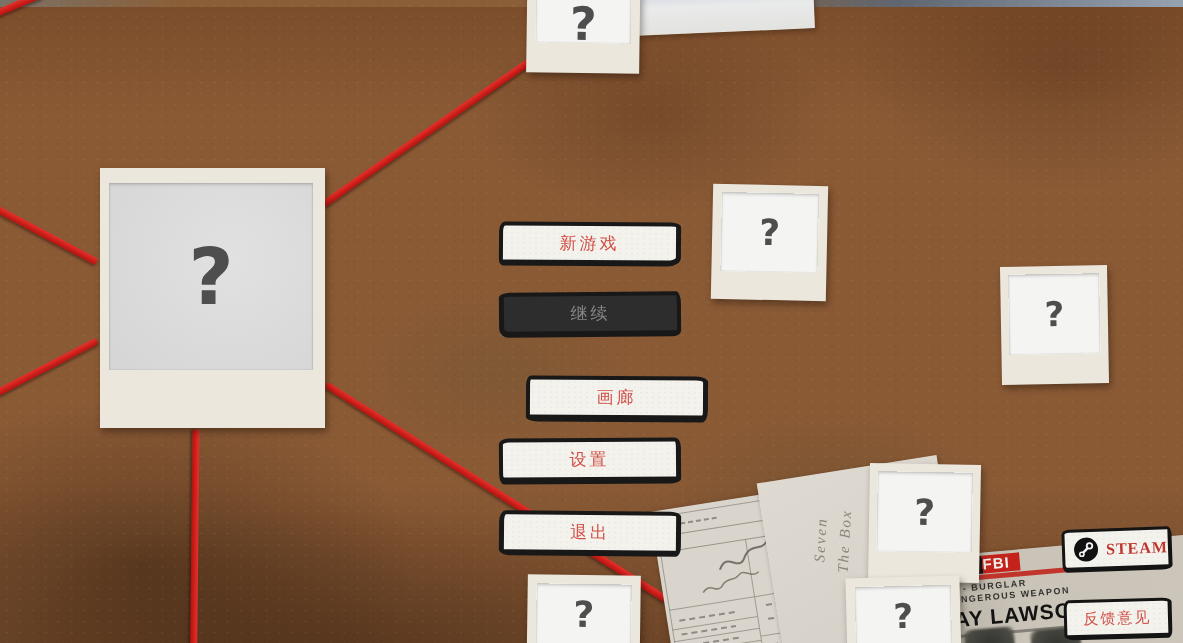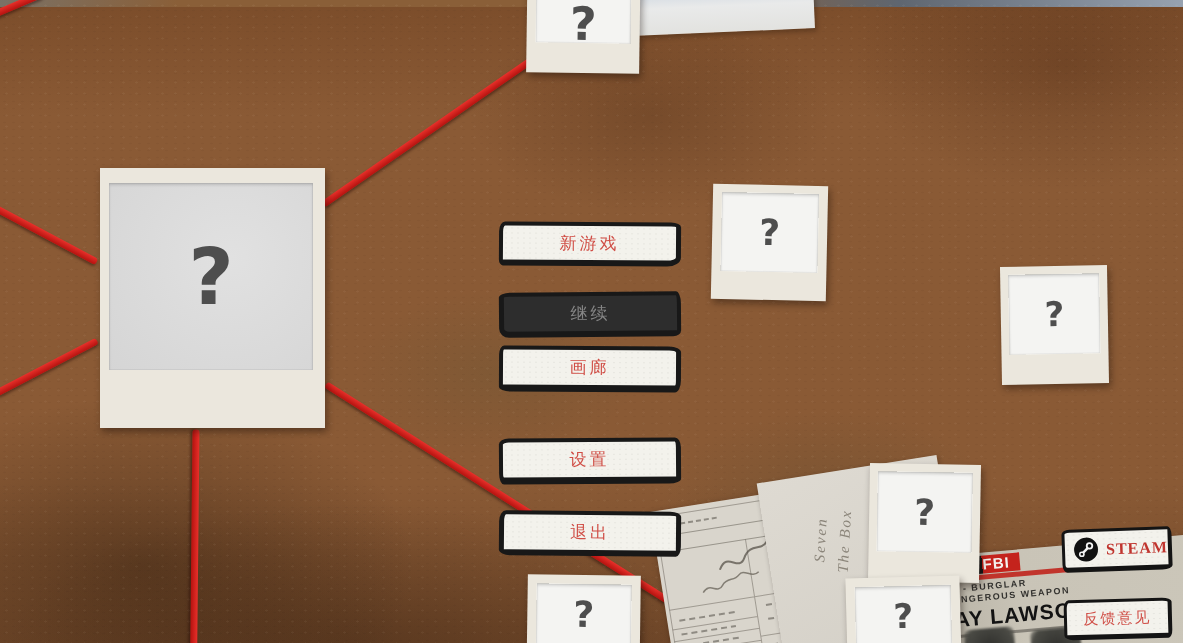--- a/index.html
+++ b/index.html
@@ -102,22 +102,22 @@
     display:flex;align-items:center;justify-content:center;cursor:pointer;
     background-color:#f3f2ec;
     background-image:radial-gradient(rgba(120,120,110,.10) 1px, transparent 1.3px);
     background-size:6px 5px;
     border:4px solid #181818;box-sizing:border-box;
     color:#d04e46;font-size:17px;letter-spacing:3px;}
   .b1{top:222px;border-radius:6px 10px 14px 4px / 10px 5px 9px 6px;transform:rotate(.4deg);
       border-width:4px 5px 6px 4px;}
   .b2{top:292px;height:45px;border-radius:12px 5px 8px 10px / 5px 12px 6px 9px;transform:rotate(-.5deg);
       border-width:4px 4px 6px 5px;background:#2d2d2d;color:#868686;}
-  .b3{top:346px;height:46px;border-radius:5px 12px 6px 12px / 9px 6px 12px 5px;transform:rotate(.3deg);
-      border-width:4px 5px 7px 4px;}
+  .b3{top:376px;height:46px;border-radius:5px 12px 6px 12px / 9px 6px 12px 5px;transform:rotate(.3deg);
+      border-width:4px 5px 7px 4px;margin-left:27px;}
   .b4{top:438px;height:46px;border-radius:10px 6px 12px 5px / 6px 10px 5px 11px;transform:rotate(-.4deg);
       border-width:4px 5px 7px 4px;}
   .b5{top:511px;height:45px;border-radius:7px 11px 5px 12px / 11px 5px 10px 6px;transform:rotate(.5deg);
       border-width:4px 5px 6px 5px;}
 
   .link-btn{position:absolute;z-index:7;display:flex;align-items:center;cursor:pointer;
     background-color:#f3f2ec;
     background-image:radial-gradient(rgba(120,120,110,.10) 1px, transparent 1.3px);
     background-size:6px 5px;
     border:3px solid #141414;box-sizing:border-box;}

